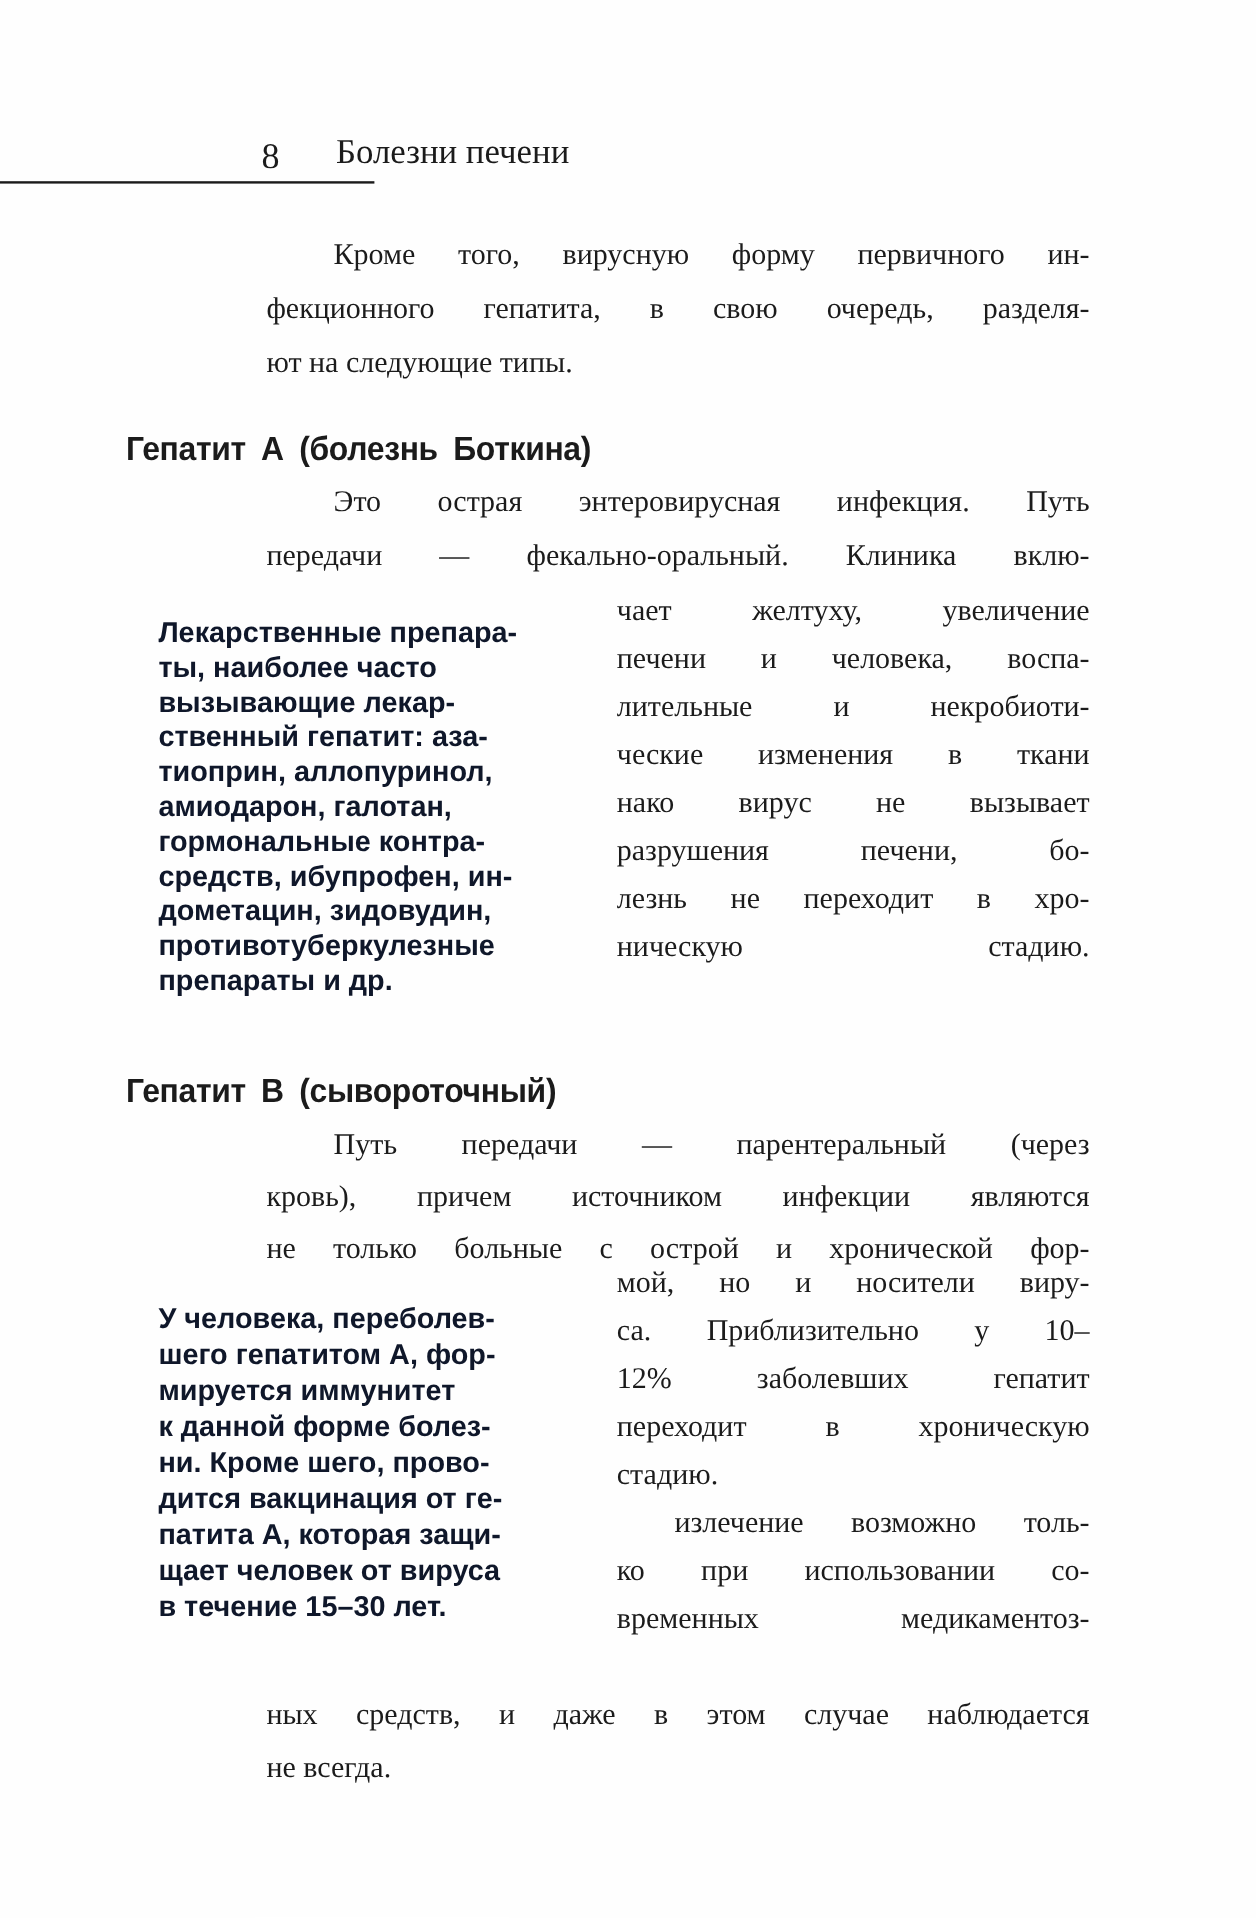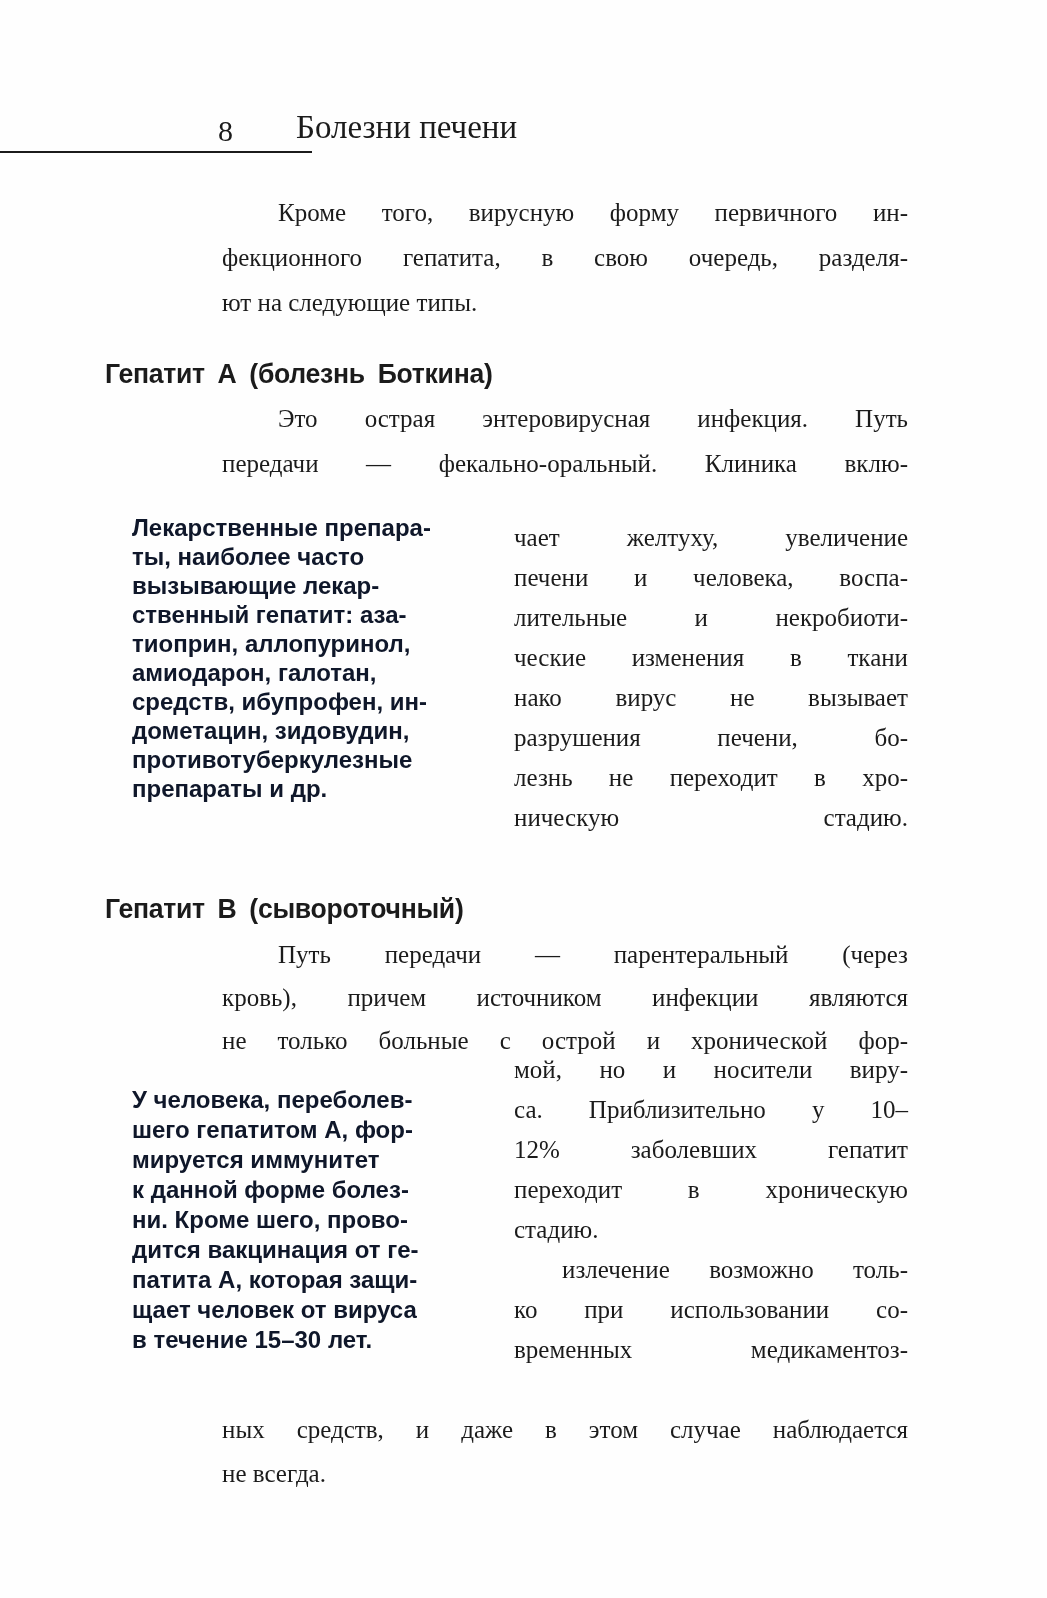--- a/index.html
+++ b/index.html
@@ -21,36 +21,36 @@
     background: #1b1b1b;
   }
   .page-number {
     position: absolute;
     left: 218px; top: 114px;
     font-size: 30px;
     line-height: 34px;
   }
   .running-title {
     position: absolute;
-    left: 296px; top: 108px;
-    font-size: 33px;
+    left: 280px; top: 108px;
+    font-size: 29px;
     line-height: 38px;
   }
 
   
   .tblock {
     position: absolute;
     font-size: 25px;
   }
   .tline {
     text-align: justify;
     text-align-last: justify;
   }
   .full { left: 222px; width: 686px; line-height: 45px; }
-  .colA { left: 514px; width: 394px; line-height: 40px; margin-top: 28px; }
+  .colA { left: 514px; width: 394px; line-height: 40px; }
   .colB { left: 514px; width: 394px; line-height: 40px; }
   .closing { line-height: 44px; }
 
   
   [data-name="intro-paragraph"] .tline:nth-child(1),
   [data-name="hep-a-lead"] .tline:nth-child(1),
   [data-name="hep-b-lead"] .tline:nth-child(1) { text-indent: 56px; }
   [data-name="hep-b-column"] .tline:nth-child(6) { text-indent: 48px; }
   [data-name="intro-paragraph"] .tline:nth-child(3),
   [data-name="hep-a-column"] .tline:nth-child(9),
@@ -108,20 +108,21 @@
       <div class="tline" data-name="text-line">передачи — фекально-оральный. Клиника вклю-</div>
     </div>
 
   <div class="sidebar sidebar-a" data-name="hep-a-sidebar-note">
       <div class="sline" data-name="text-line">Лекарственные препара-</div>
       <div class="sline" data-name="text-line">ты, наиболее часто</div>
       <div class="sline" data-name="text-line">вызывающие лекар-</div>
       <div class="sline" data-name="text-line">ственный гепатит: аза-</div>
       <div class="sline" data-name="text-line">тиоприн, аллопуринол,</div>
       <div class="sline" data-name="text-line">амиодарон, галотан,</div>
+      <div class="sline" data-name="text-line">гормональные контра-</div>
       <div class="sline" data-name="text-line">средств, ибупрофен, ин-</div>
       <div class="sline" data-name="text-line">дометацин, зидовудин,</div>
       <div class="sline" data-name="text-line">противотуберкулезные</div>
       <div class="sline" data-name="text-line">препараты и др.</div>
     </div>
 
   <div class="tblock colA" style="top:490px" data-name="hep-a-column">
       <div class="tline" data-name="text-line">чает желтуху, увеличение</div>
       <div class="tline" data-name="text-line">печени и человека, воспа-</div>
       <div class="tline" data-name="text-line">лительные и некробиоти-</div>

